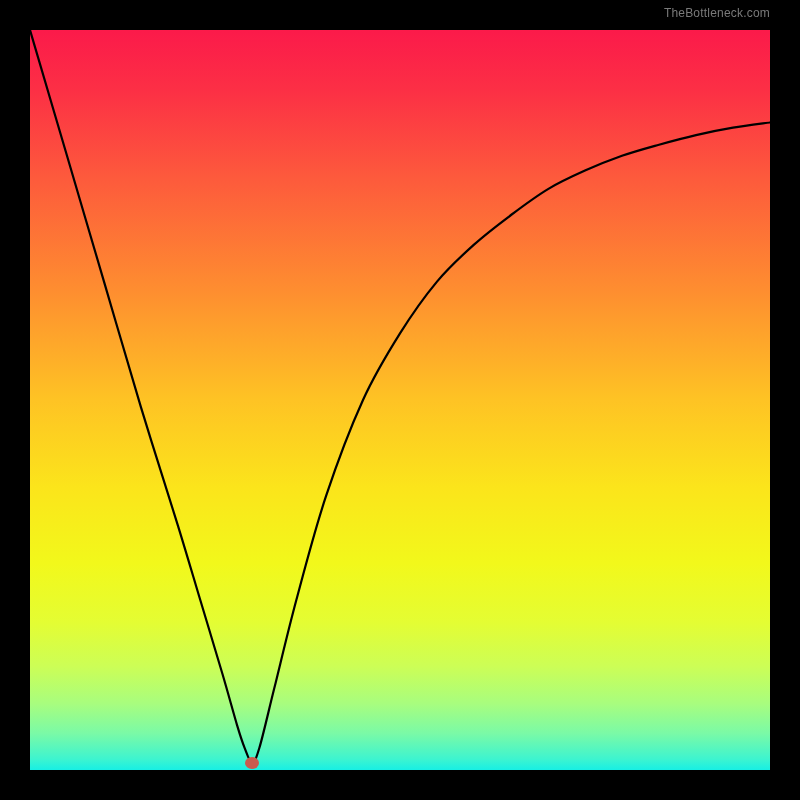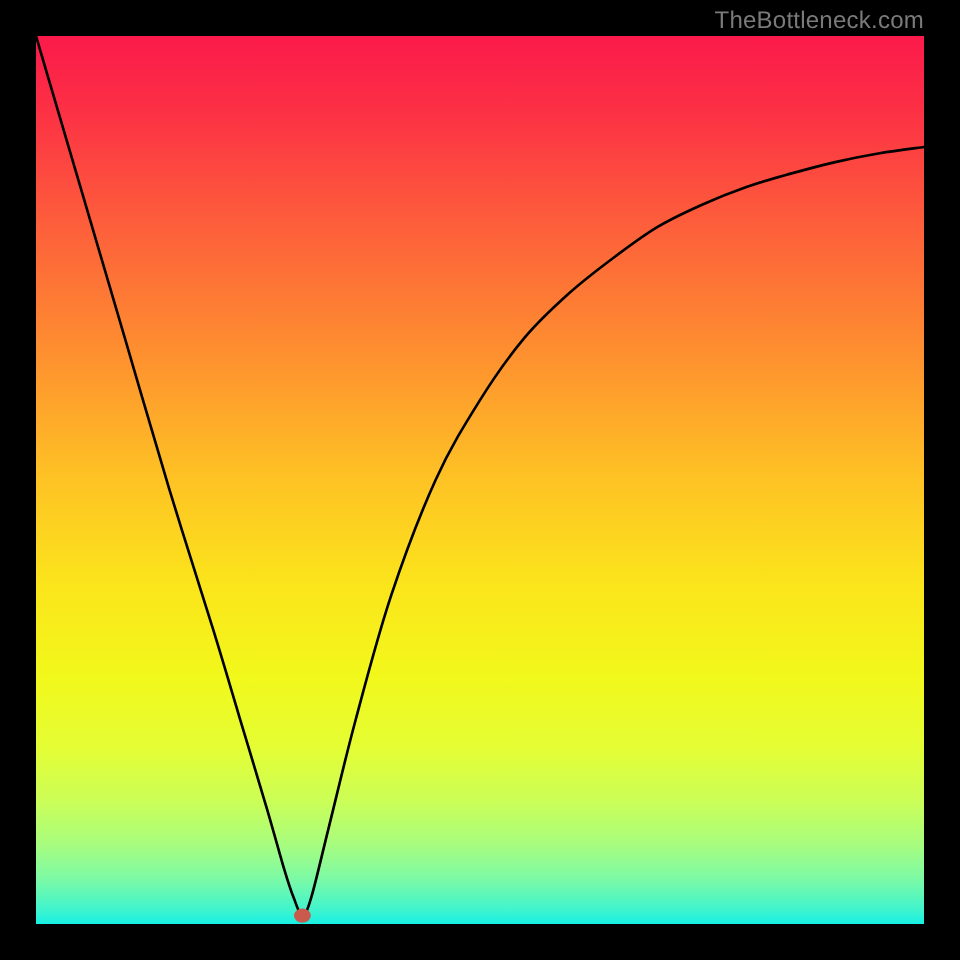--- a/index.html
+++ b/index.html
@@ -46,21 +46,21 @@
     height: 12px;
     border-radius: 50%;
     background: #c95a4e;
     transform: translate(-50%, -50%);
   }
   .watermark {
     position: absolute;
     top: 6px;
     right: 30px;
     color: #7a7a7a;
-    font-size: 20px;
+    font-size: 12px;
     font-weight: 500;
     letter-spacing: 0.2px;
   }
 </style>
 </head>
 <body>
 
 <div class="frame">
   <div class="watermark">TheBottleneck.com</div>
 

